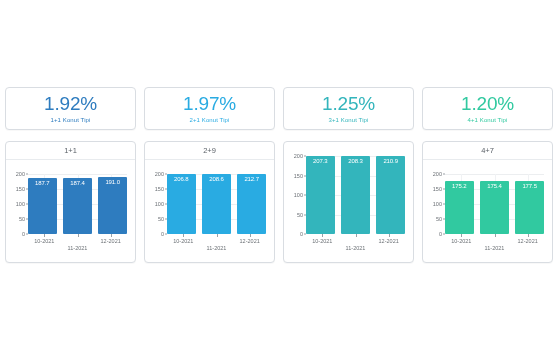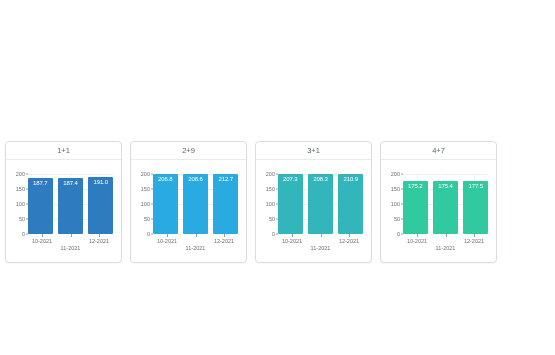--- a/index.html
+++ b/index.html
@@ -60,21 +60,21 @@
   
   .chart-row {
     position: absolute;
     top: 141px;
     left: 5px;
     width: 550px;
     display: flex;
     gap: 8px;
   }
   .chart-card {
-    width: 117px;
+    width: 131px;
     height: 122px;
     background: #ffffff;
     border: 1px solid #d9dde2;
     border-radius: 4px;
     box-sizing: border-box;
     display: flex;
     flex-direction: column;
     box-shadow: 0 1px 1px rgba(0,0,0,0.03);
     overflow: hidden;
   }
@@ -182,20 +182,38 @@
     width: 1px;
     height: 2.5px;
     background: #9aa0a6;
   }
 </style>
 </head>
 <body>
 
 <div class="page">
 
+  <div class="kpi-row">
+    <div class="kpi-card">
+      <div class="kpi-value" style="color: rgb(46, 124, 191);">1.92%</div>
+      <div class="kpi-label" style="color: rgb(46, 124, 191);">1+1 Konut Tipi</div>
+    </div>
+    <div class="kpi-card">
+      <div class="kpi-value" style="color: rgb(41, 171, 226);">1.97%</div>
+      <div class="kpi-label" style="color: rgb(41, 171, 226);">2+1 Konut Tipi</div>
+    </div>
+    <div class="kpi-card">
+      <div class="kpi-value" style="color: rgb(51, 181, 188);">1.25%</div>
+      <div class="kpi-label" style="color: rgb(51, 181, 188);">3+1 Konut Tipi</div>
+    </div>
+    <div class="kpi-card">
+      <div class="kpi-value" style="color: rgb(49, 201, 160);">1.20%</div>
+      <div class="kpi-label" style="color: rgb(49, 201, 160);">4+1 Konut Tipi</div>
+    </div>
+  </div>
 
   <div class="chart-row">
     <div class="chart-card">
       <div class="chart-title">1+1</div>
       <div class="chart-body">
           <div class="plot">
             <div class="tickmark" style="top: 100%;"></div>
             <div class="axis-label" style="top: 100%;">0</div>
             <div class="gridline" style="top: 75%;"></div>
             <div class="tickmark" style="top: 75%;"></div>
@@ -283,21 +301,20 @@
             <div class="xtick" style="left: 16.5%;"></div>
             <div class="xlabel" style="left: 16.5%; top: 4px;">10-2021</div>
             <div class="xtick" style="left: 50%;"></div>
             <div class="xlabel" style="left: 50%; top: 11px;">11-2021</div>
             <div class="xtick" style="left: 83.5%;"></div>
             <div class="xlabel" style="left: 83.5%; top: 4px;">12-2021</div>
           </div>
         </div>
     </div>
     <div class="chart-card">
-      <div class="chart-title">3+1</div>
       <div class="chart-body">
           <div class="plot">
             <div class="tickmark" style="top: 100%;"></div>
             <div class="axis-label" style="top: 100%;">0</div>
             <div class="gridline" style="top: 75%;"></div>
             <div class="tickmark" style="top: 75%;"></div>
             <div class="axis-label" style="top: 75%;">50</div>
             <div class="gridline" style="top: 50%;"></div>
             <div class="tickmark" style="top: 50%;"></div>
             <div class="axis-label" style="top: 50%;">100</div>

